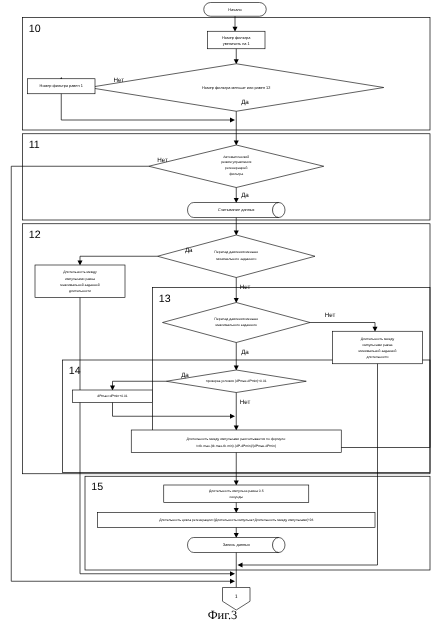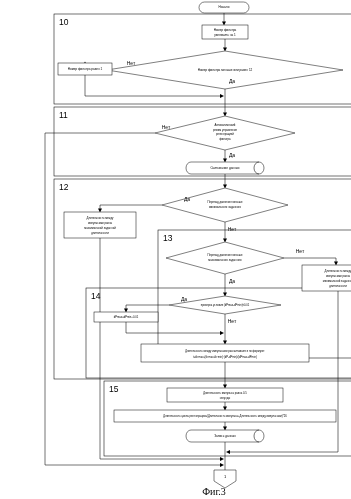--- a/index.html
+++ b/index.html
@@ -1,18 +1,18 @@
 <!DOCTYPE html>
 <html><head>
 <meta charset="utf-8">
 <style>
   html,body{margin:0;padding:0;background:#fff;}
   body{width:351px;height:499px;overflow:hidden;
        font-family:"Liberation Sans", sans-serif;color:#000;}
-  #sheet{position:relative;width:281px;height:499px;margin-left:36px;}
+  #sheet{position:relative;width:281px;height:499px;}
   svg#canvas{position:absolute;left:0;top:0;width:351px;height:499px;}
   .ft{font-family:"Liberation Sans", sans-serif;fill:#000;}
   .nodetext{font-size:3.1px;text-anchor:middle;dominant-baseline:middle;}
   .nodetext.tiny{font-size:2.75px;}
   .nodetext.fml{font-size:2.7px;}
   .grouplabel{font-size:8.5px;text-anchor:start;dominant-baseline:middle;}
   .branch{font-size:5px;text-anchor:middle;dominant-baseline:middle;}
   .figcap{font-family:"Liberation Serif", serif;font-size:10px;
           text-anchor:middle;dominant-baseline:middle;fill:#000;}
   .connnum{font-size:4px;text-anchor:middle;dominant-baseline:middle;}

